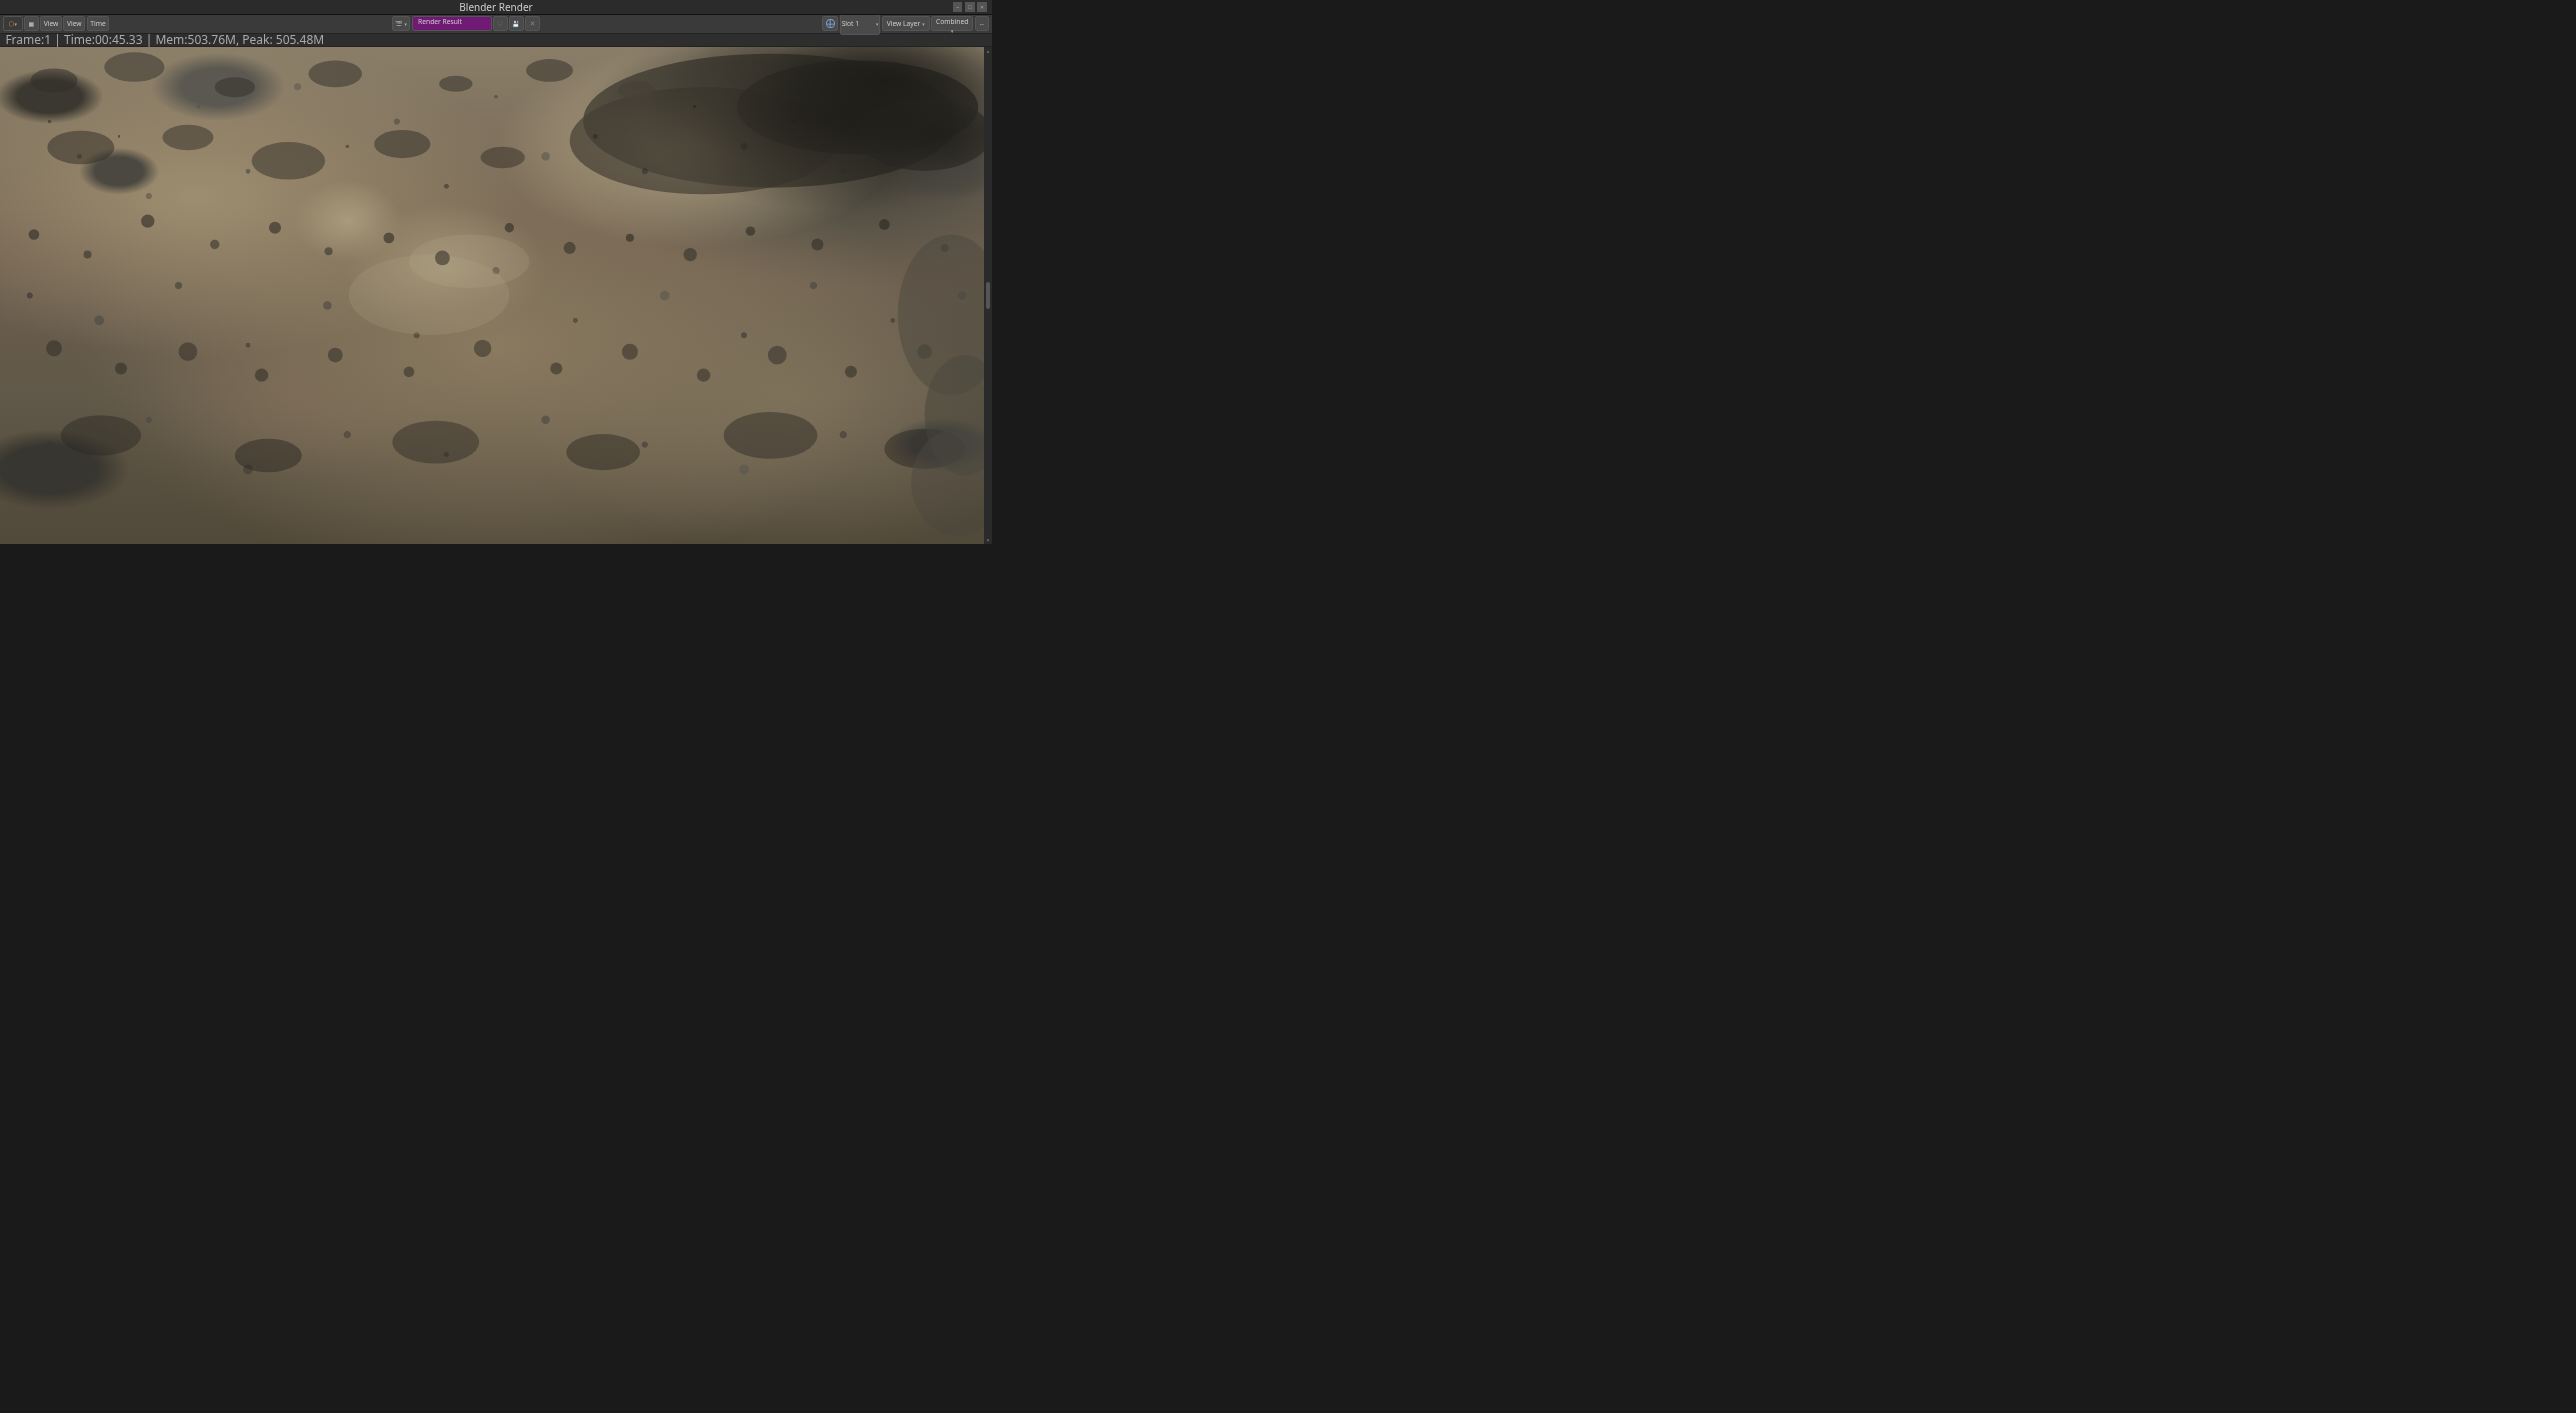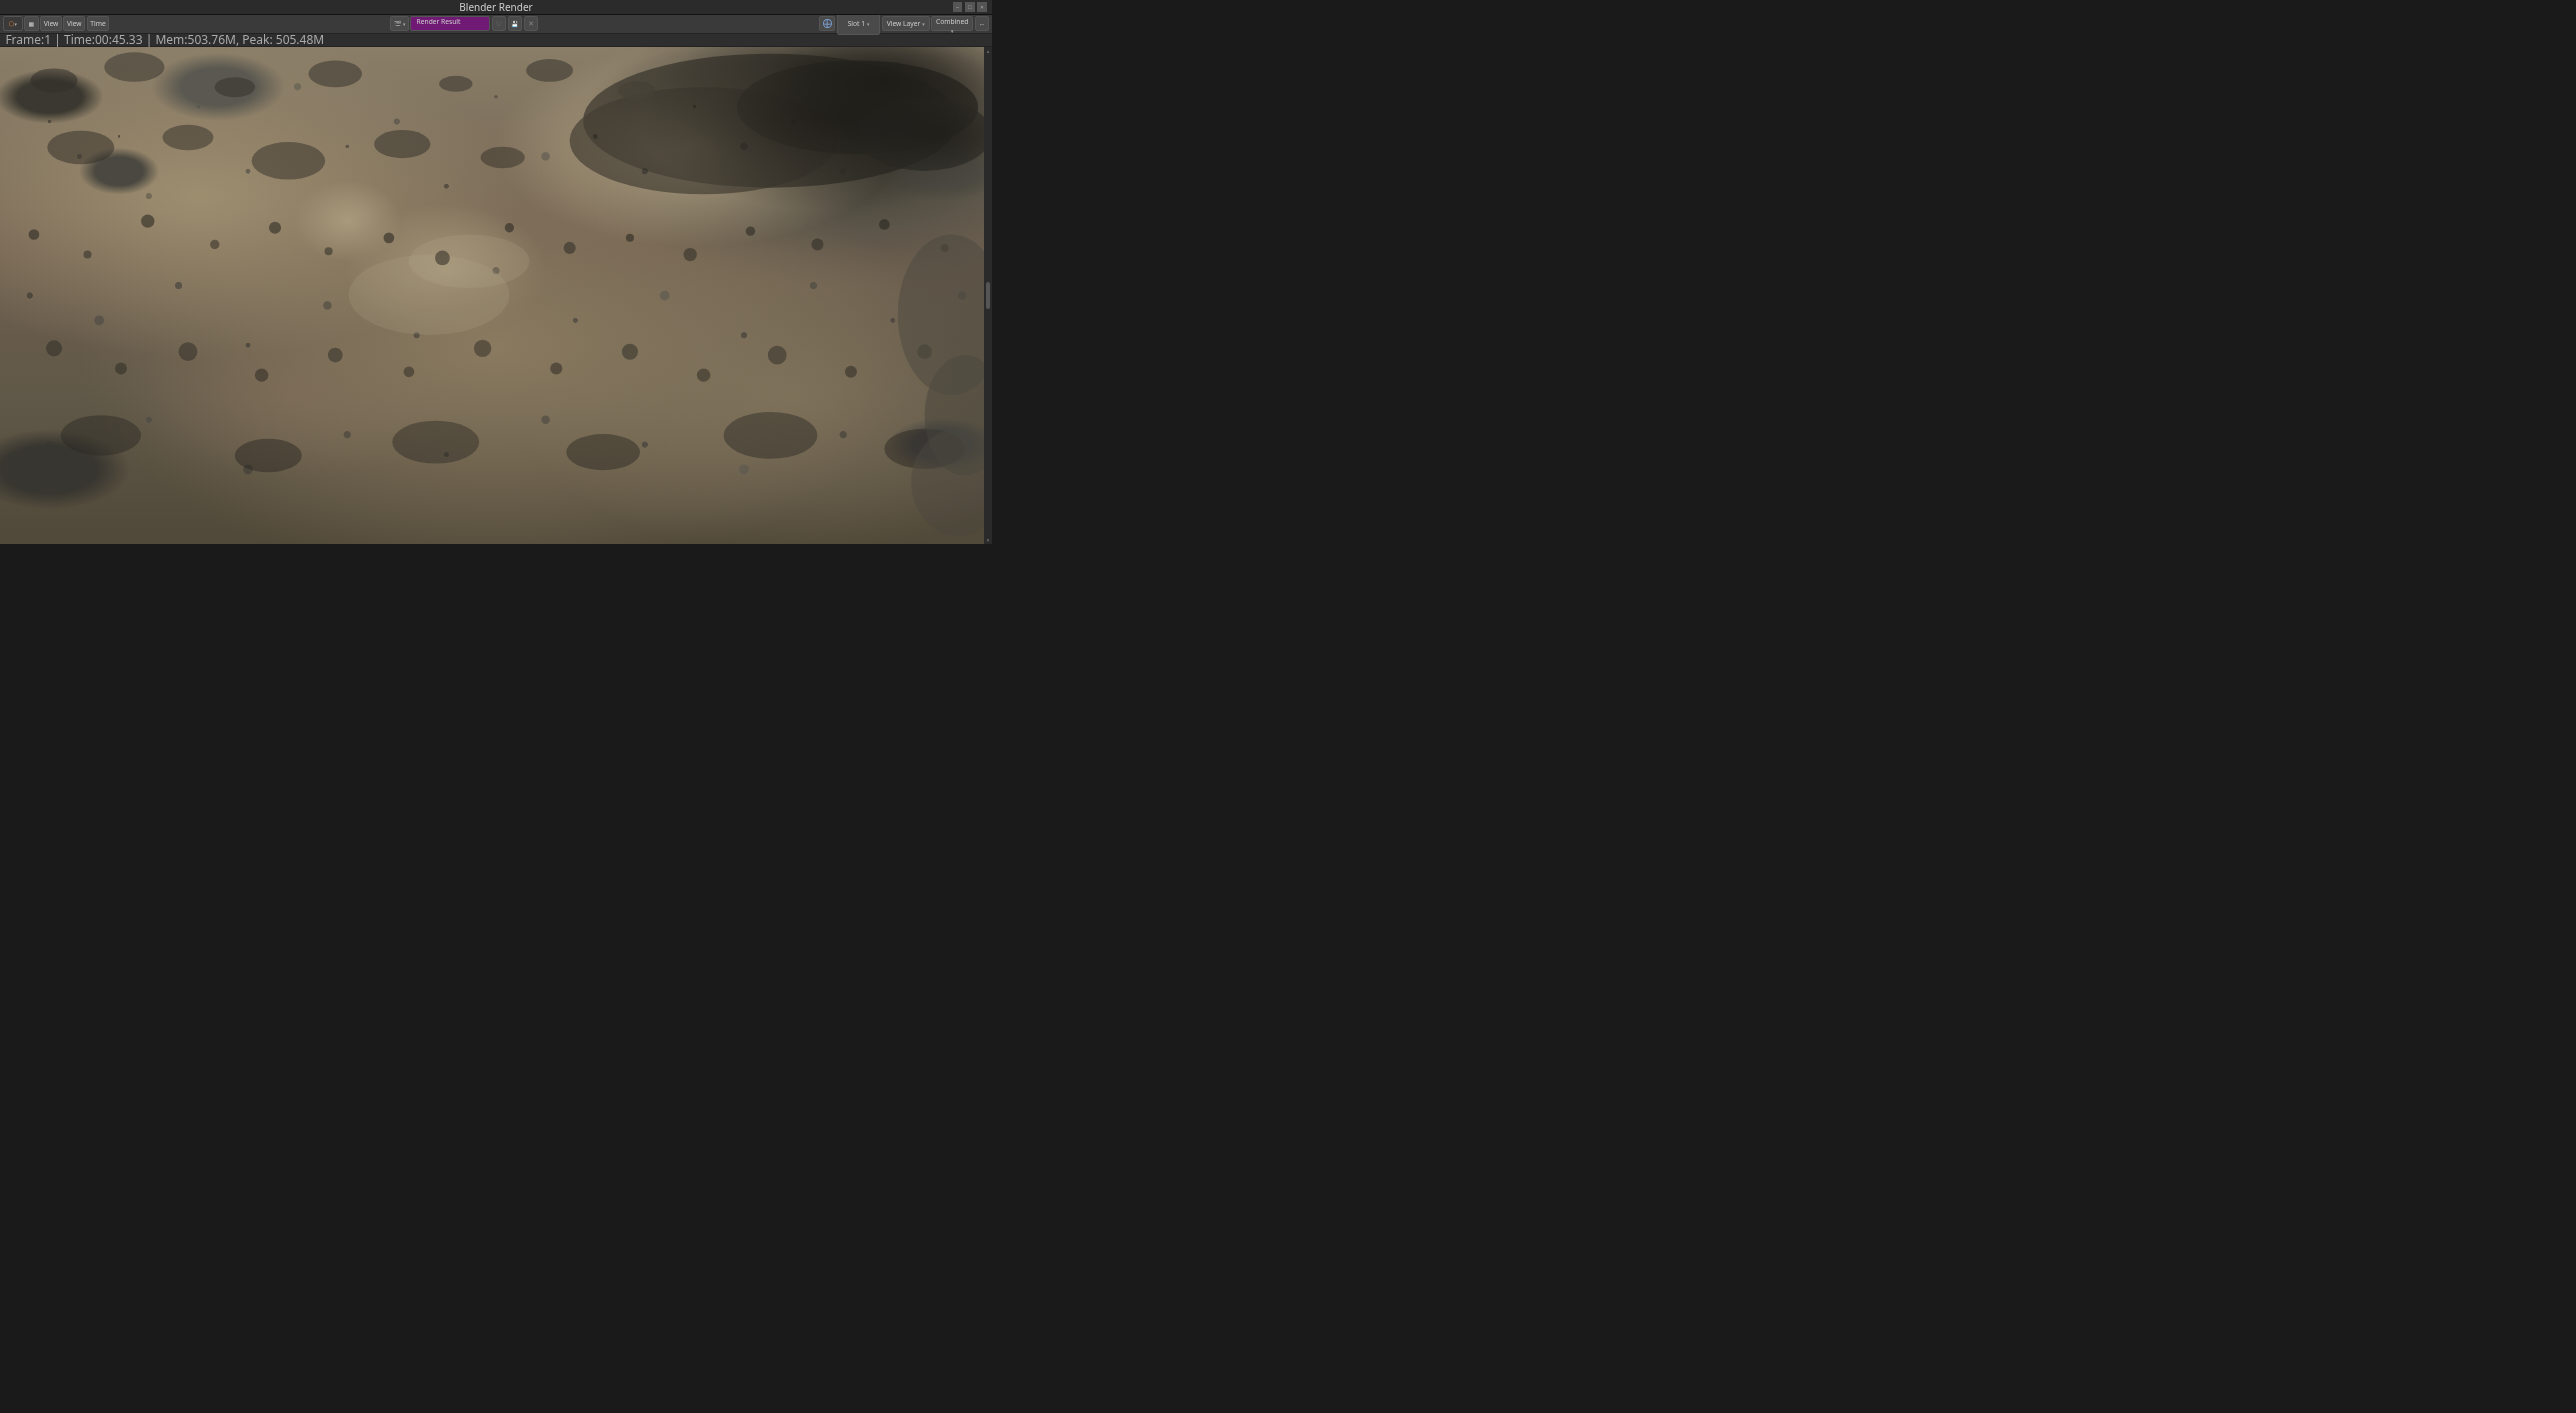--- a/index.html
+++ b/index.html
@@ -317,22 +317,22 @@
     }
 
     
     .slot-dropdown {
       height: 23px;
       background: #4a4a4a;
       border: 0.7px solid #555;
       border-radius: 2px;
       display: flex;
       align-items: center;
-      padding: 0 10px;
-      gap: 2px;
+      padding: 0 1px;
+      gap: 17px;
       font-size: 6.7px;
       color: #ccc;
       cursor: pointer;
     }
 
     .view-layer-btn {
       height: 14.7px;
       background: #4a4a4a;
       border: 0.7px solid #555;
       border-radius: 2px;

